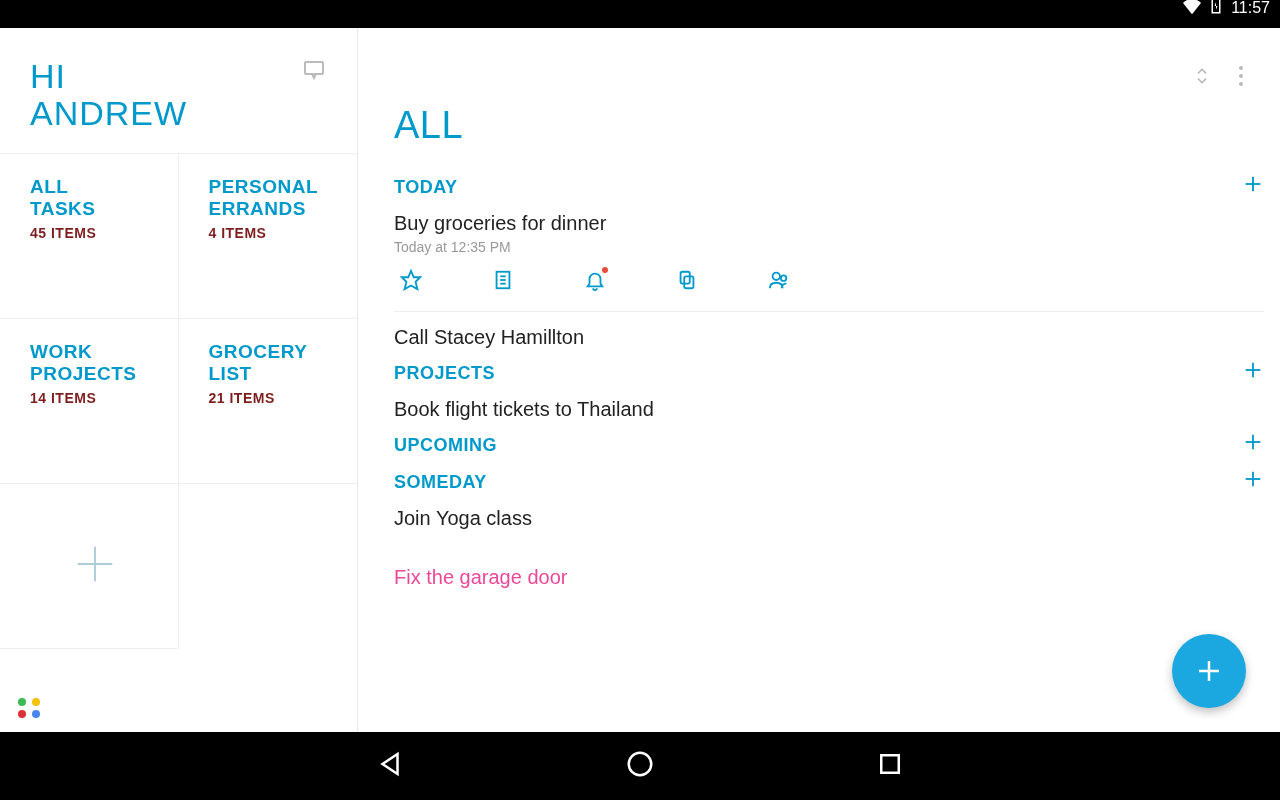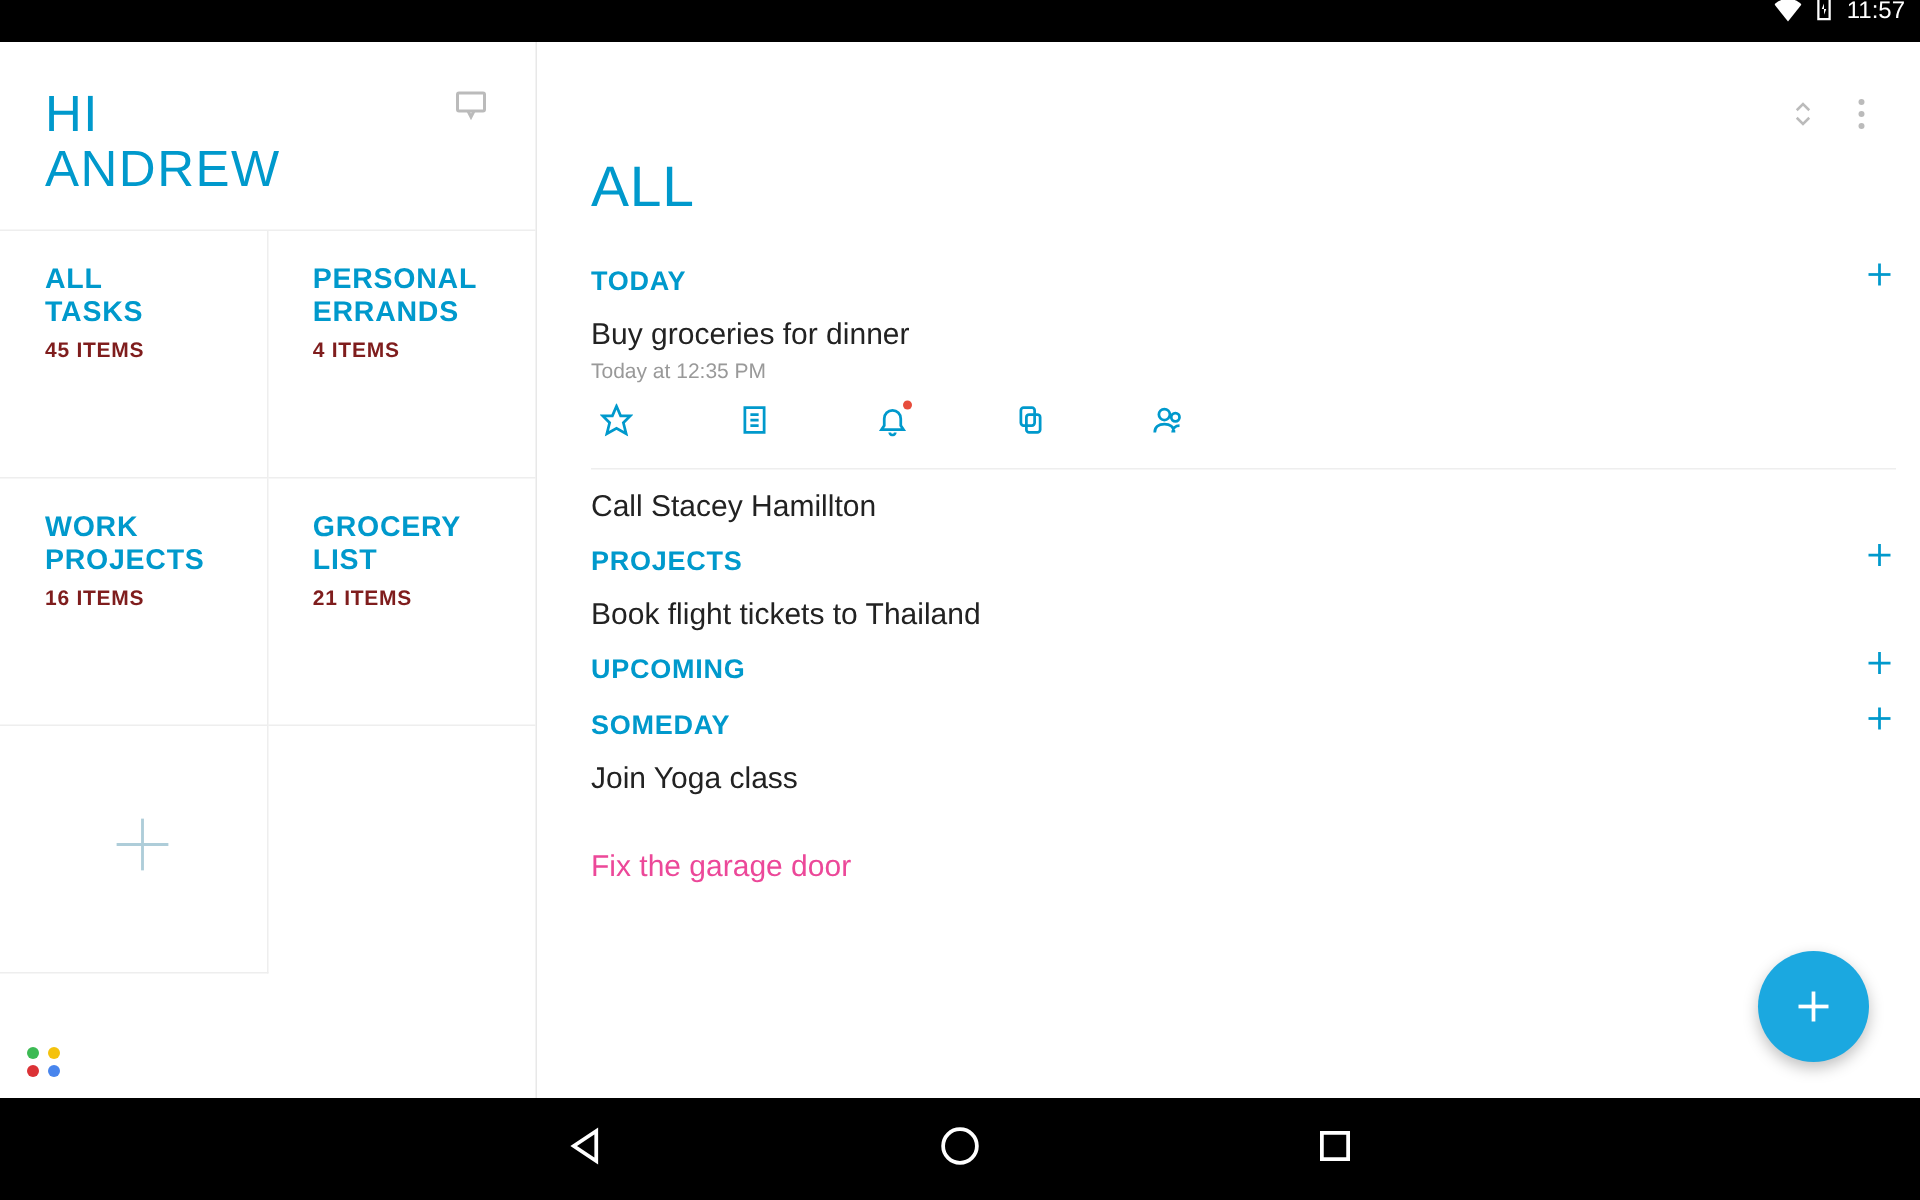--- a/index.html
+++ b/index.html
@@ -106,21 +106,21 @@
           <div>PERSONAL</div>
           <div>ERRANDS</div>
         </div>
         <div class="cell-sub">4 ITEMS</div>
       </div>
       <div class="grid-cell">
         <div class="cell-title">
           <div>WORK</div>
           <div>PROJECTS</div>
         </div>
-        <div class="cell-sub">16 ITEMS</div>
+        <div class="cell-sub">14 ITEMS</div>
       </div>
       <div class="grid-cell">
         <div class="cell-title">
           <div>GROCERY</div>
           <div>LIST</div>
         </div>
         <div class="cell-sub">21 ITEMS</div>
       </div>
       <div class="grid-cell add-cell">
         <span class="thin-plus">

